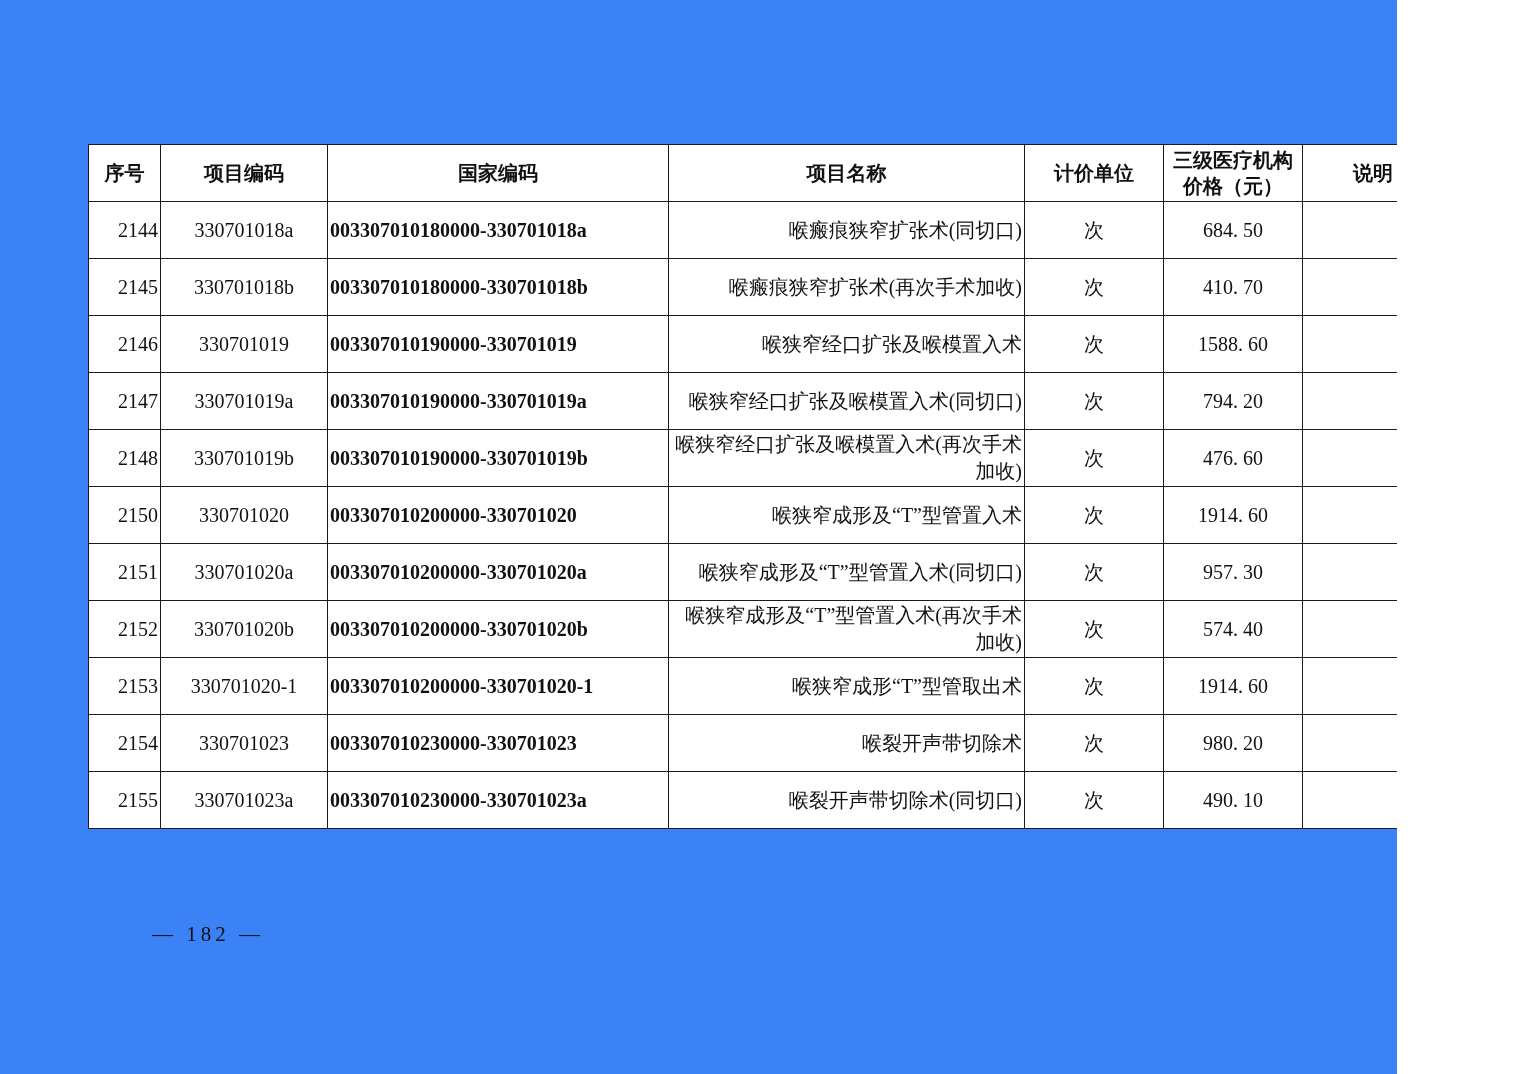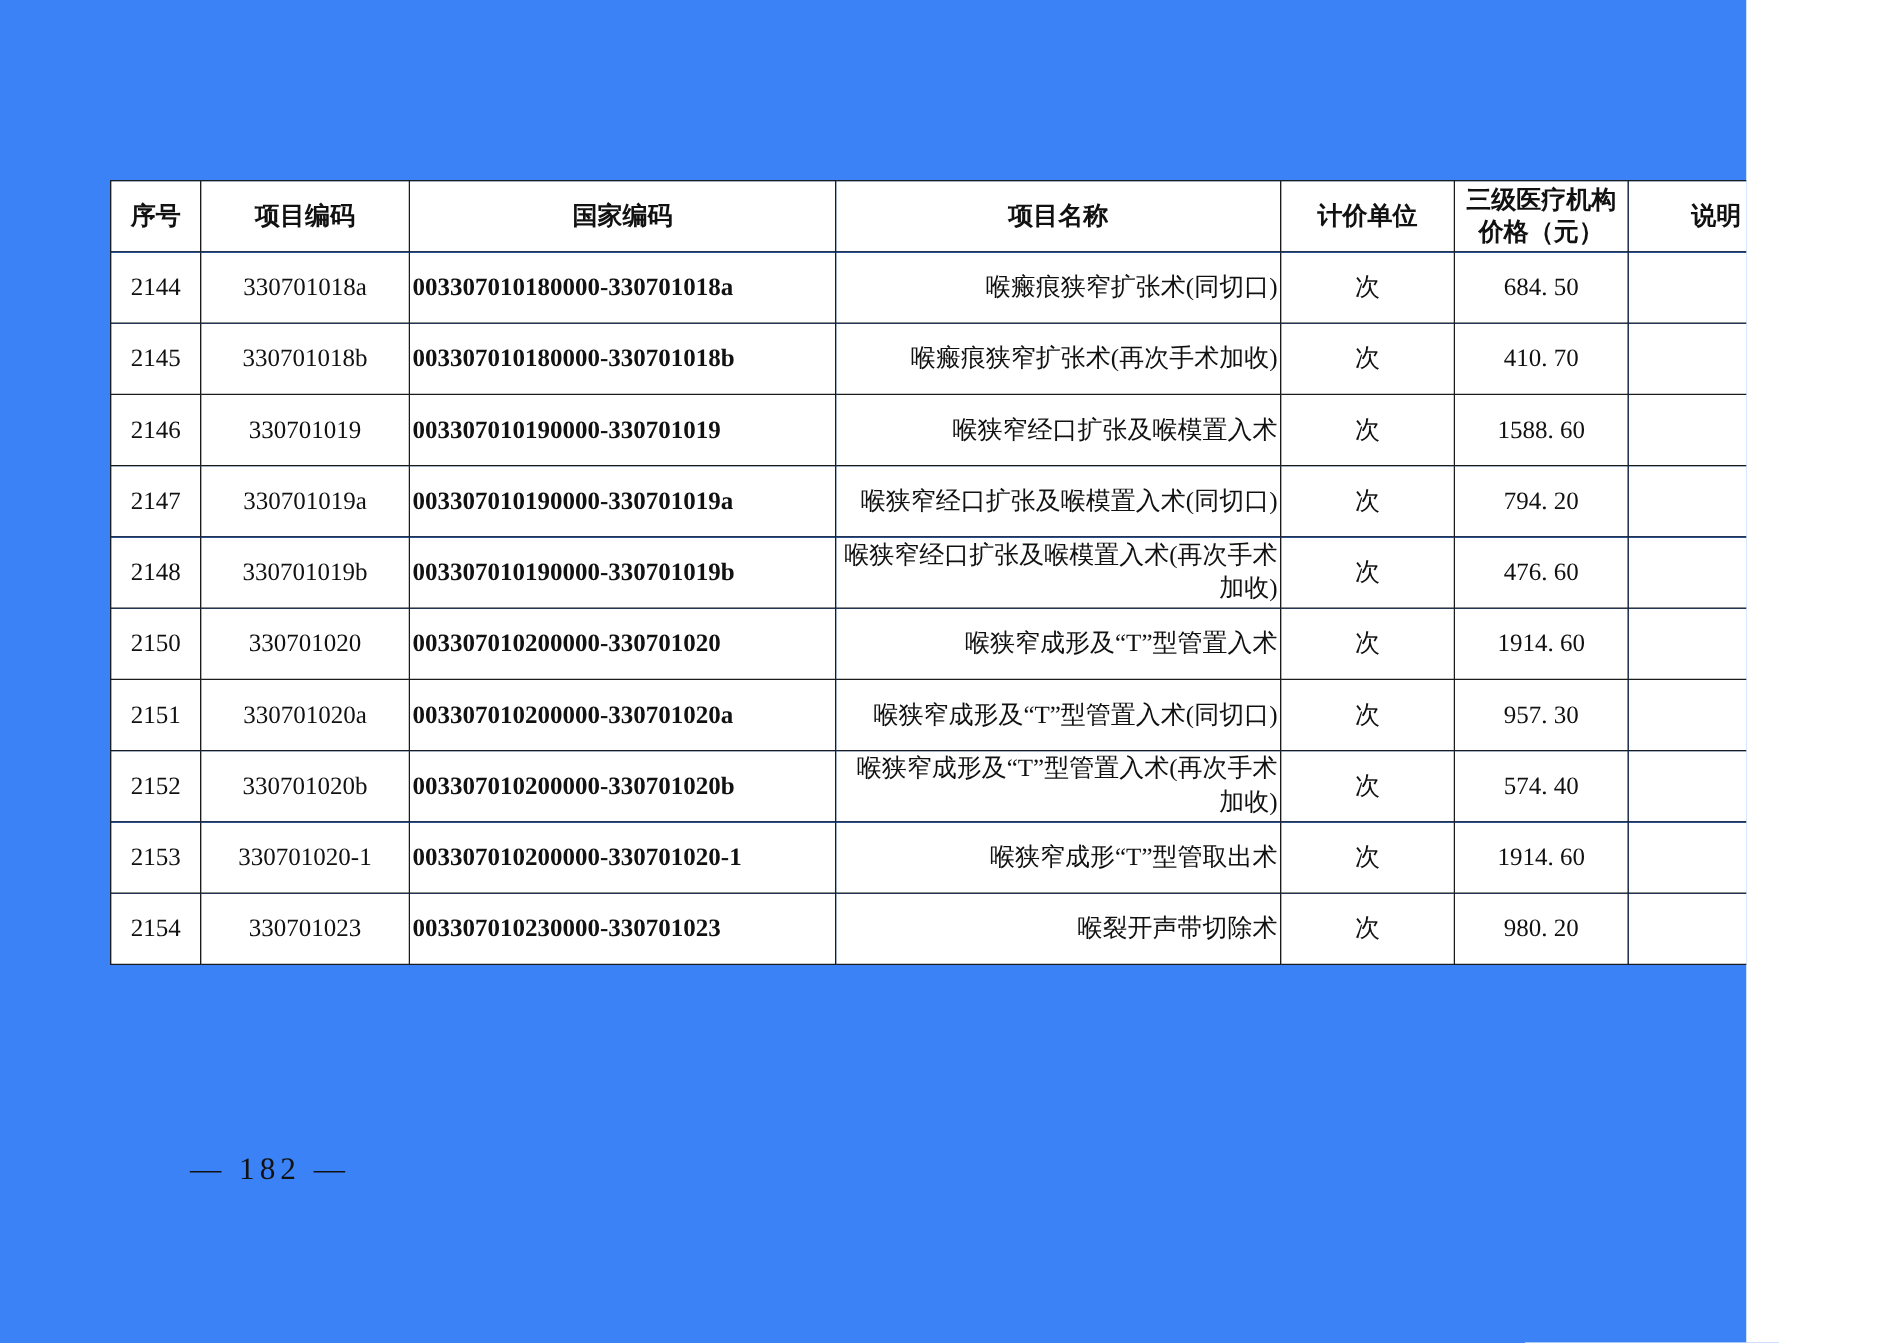--- a/index.html
+++ b/index.html
@@ -39,32 +39,32 @@
     text-align: center;
     line-height: 26px;
     padding: 0 2px;
   }
   table.price-table td {
     height: 56px;
     font-size: 20px;
     line-height: 27px;
     padding: 0 2px;
   }
-  td.col-seq   { text-align: center; }
+  td.col-seq   { text-align: right; }
   td.col-item_code { text-align: center; padding-left: 4px; }
   td.col-national_code { text-align: left; padding-left: 4px; font-weight: bold; }
   td.col-name  { text-align: right; padding-left: 5px; padding-right: 1px; }
   td.col-unit  { text-align: center; }
   td.col-price { text-align: center; }
   td.col-note  { text-align: center; }
   .page-footer {
     position: absolute;
     left: 152px;
     top: 922px;
-    font-size: 25px;
+    font-size: 21px;
     letter-spacing: 4px;
     color: #111111;
     font-family: "Liberation Serif", "DejaVu Serif", serif;
   }
 </style>
 </head>
 <body>
 
 <div class="page">
 
@@ -176,18 +176,27 @@
         </tr>
         <tr>
           <td class="col-seq">2154</td>
           <td class="col-item_code">330701023</td>
           <td class="col-national_code">003307010230000-330701023</td>
           <td class="col-name">喉裂开声带切除术</td>
           <td class="col-unit">次</td>
           <td class="col-price">980. 20</td>
           <td class="col-note"></td>
         </tr>
+        <tr>
+          <td class="col-seq">2155</td>
+          <td class="col-item_code">330701023a</td>
+          <td class="col-national_code">003307010230000-330701023a</td>
+          <td class="col-name">喉裂开声带切除术(同切口)</td>
+          <td class="col-unit">次</td>
+          <td class="col-price">490. 10</td>
+          <td class="col-note"></td>
+        </tr>
       </tbody>
   </table>
 
   <div class="page-footer">— 182 —</div>
 
 </div>
 
 </body></html>

